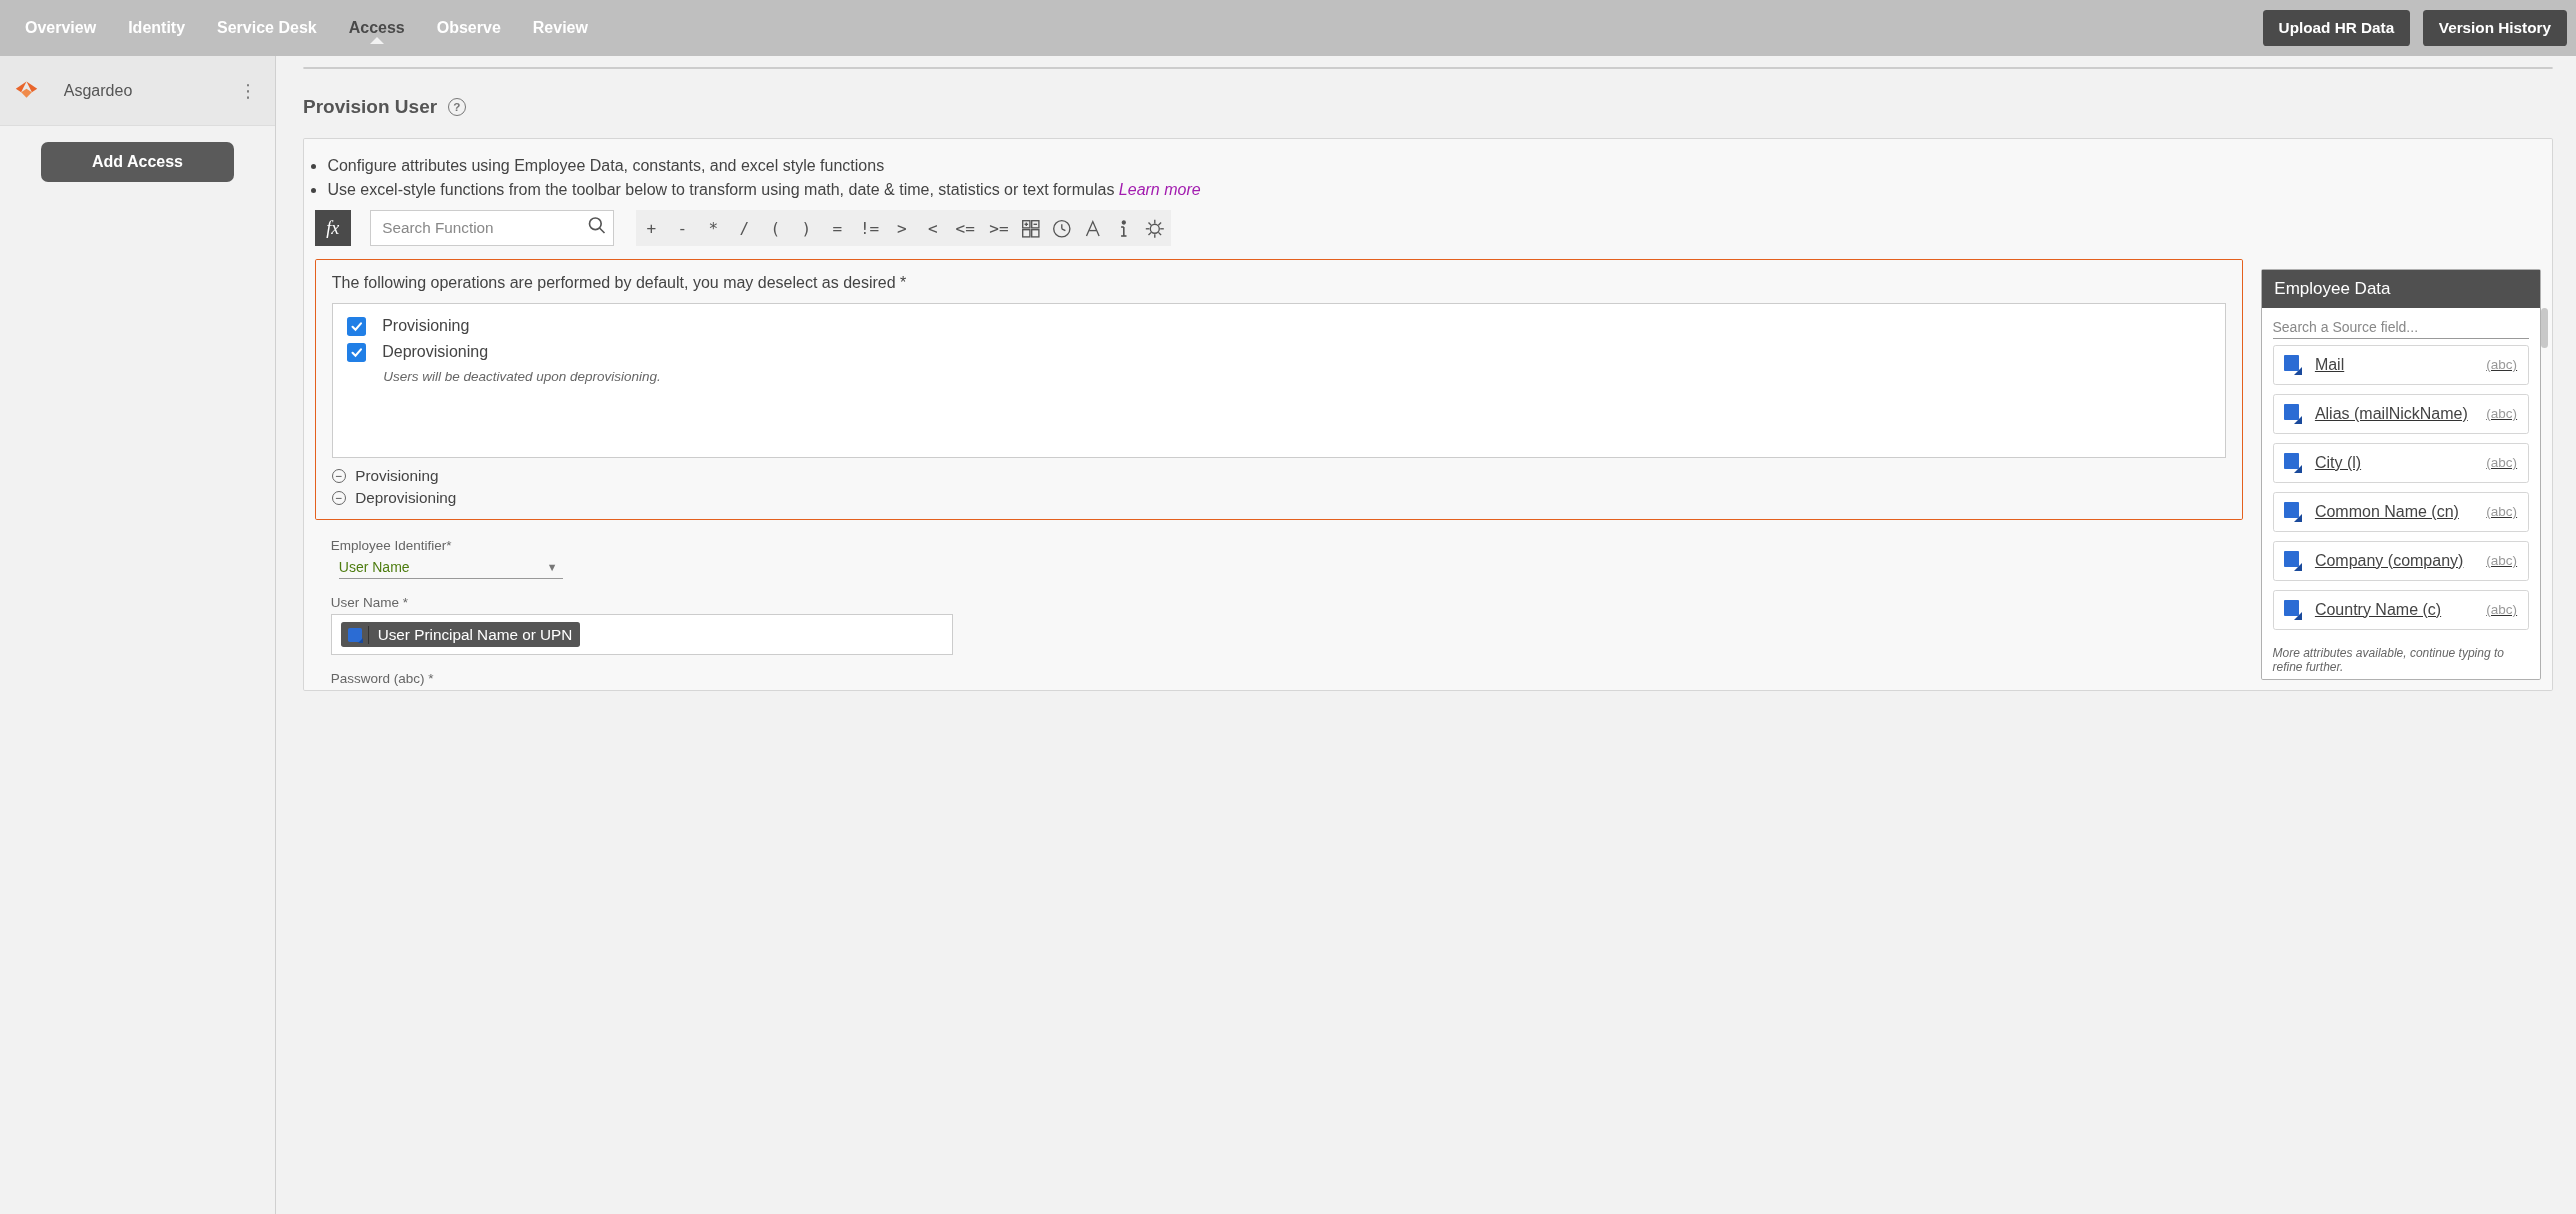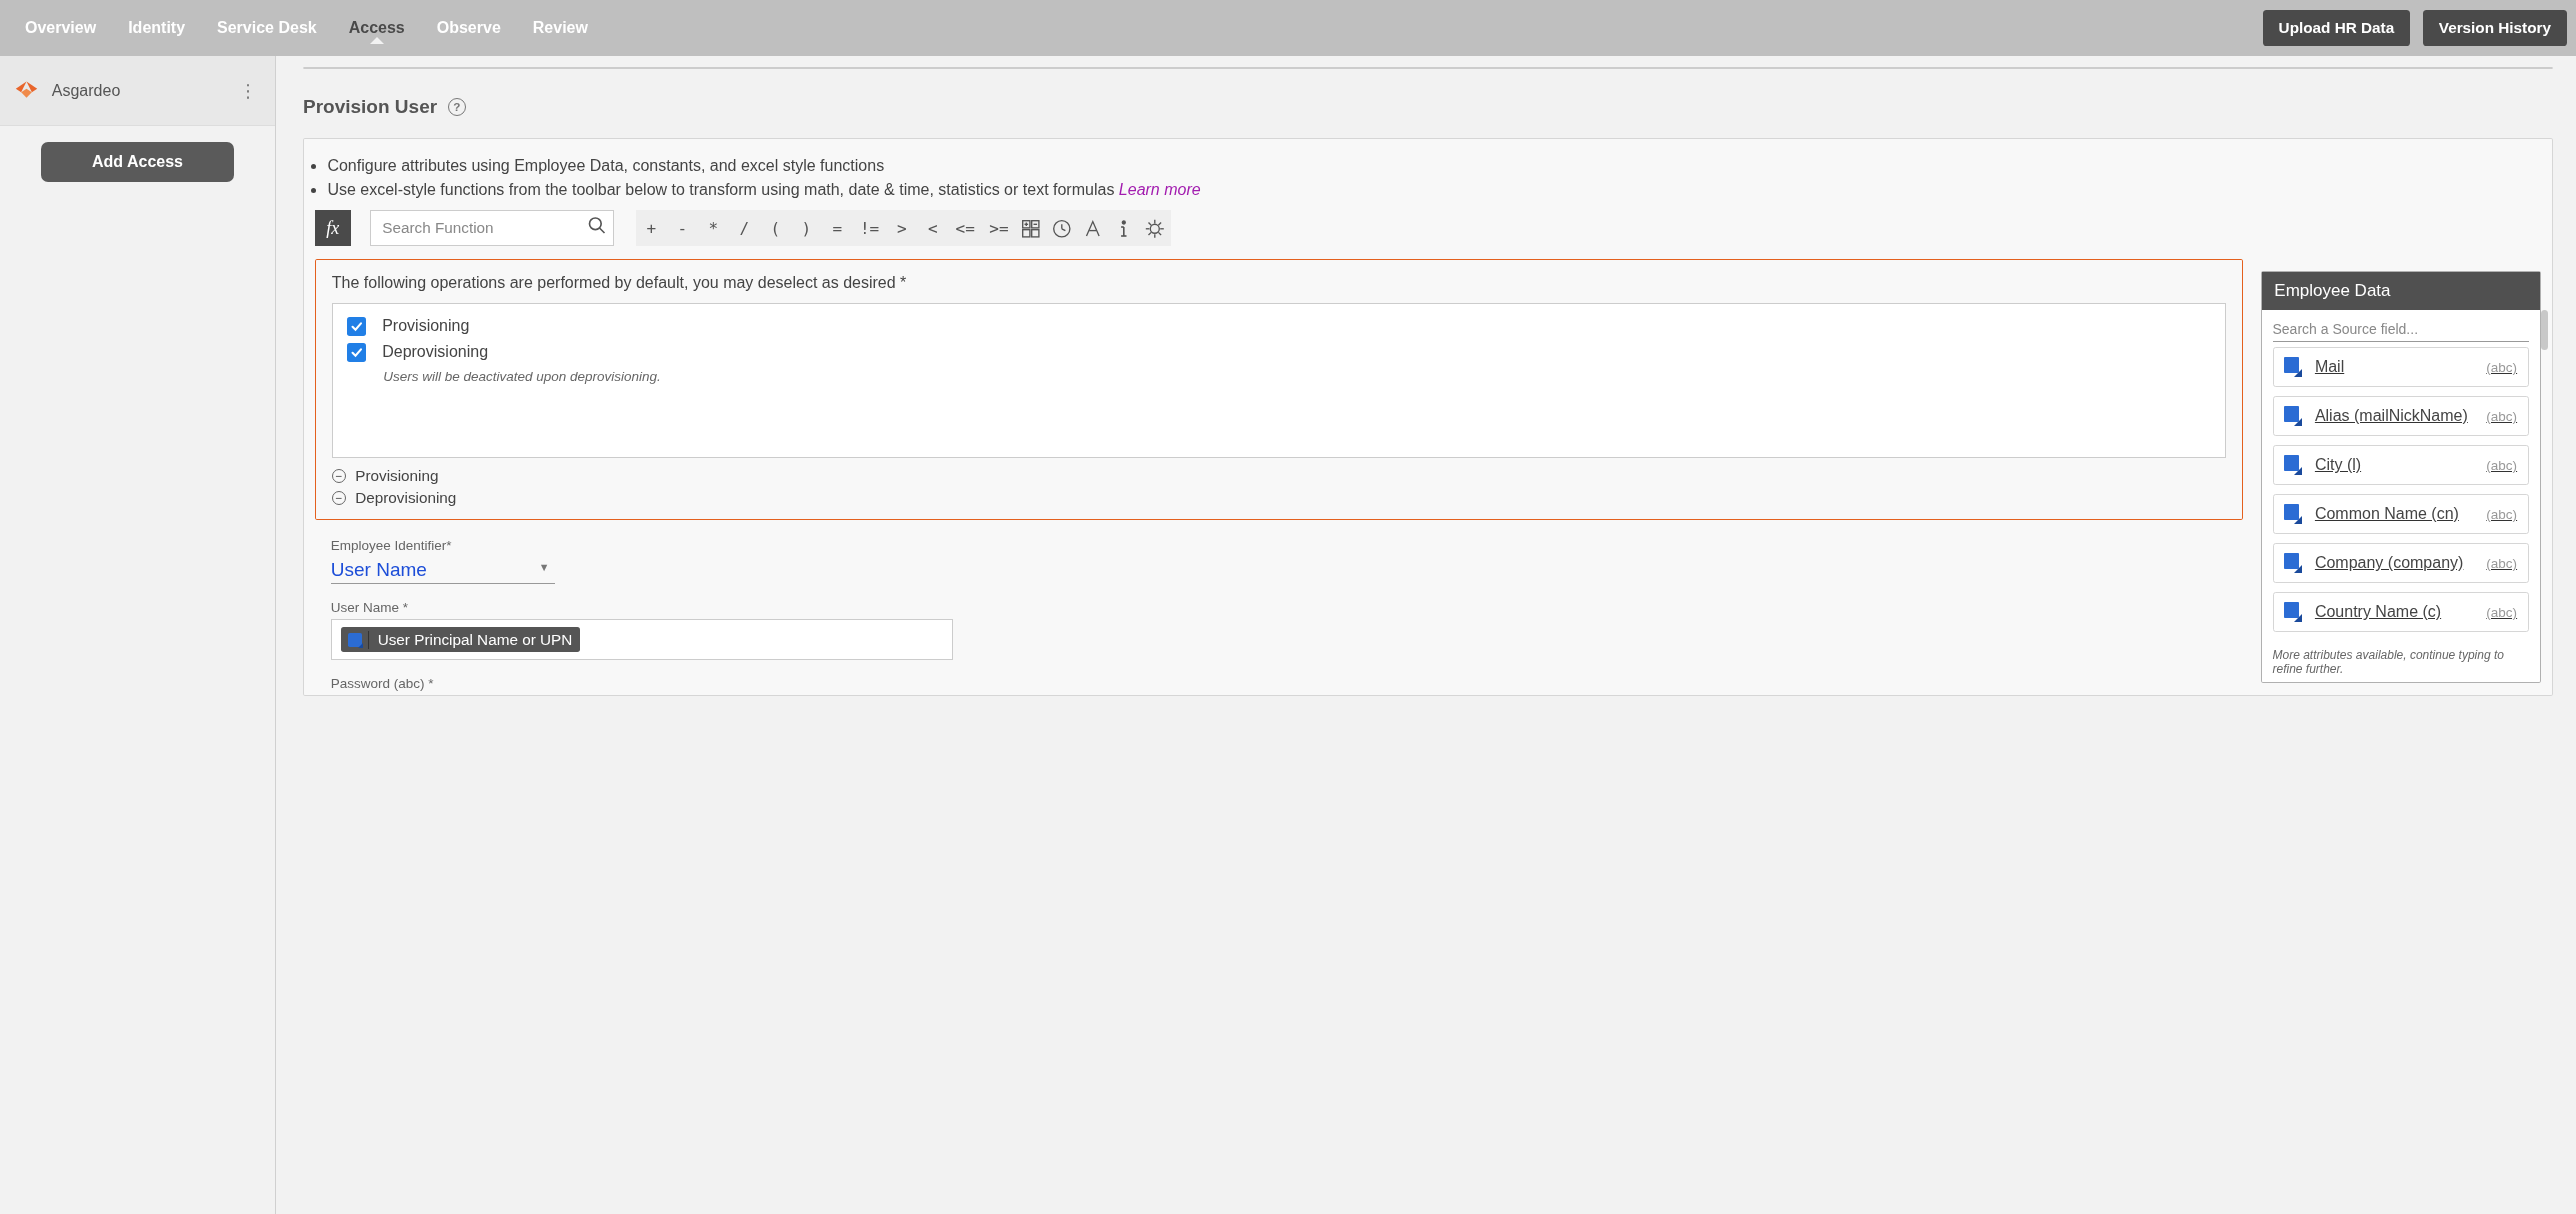--- a/index.html
+++ b/index.html
@@ -59,20 +59,21 @@
       background: #f2f2f2;
       overflow-y: auto;
     }
     .sidebar-item {
       height: 70px;
       background: #e8e8e8;
       display: flex;
       align-items: center;
       padding: 0 10.8px;
       border-bottom: 0.9px solid #ddd;
+      gap: 12px;
     }
     .sidebar-item-icon {
       width: 32px; height: 32px;
       display: flex; align-items: center; justify-content: center;
     }
     .sidebar-item-label { flex: 1; font-size: 16px; margin-left: 9px; color: #555; }
     .sidebar-item-menu { color: #777; font-size: 18px; cursor: pointer; padding: 3.6px 7.2px; }
     .add-access-btn {
       display: block;
       margin: 16px auto;
@@ -162,22 +163,22 @@
     .collapse-icon {
       width: 14.4px; height: 14.4px; border: 1.4px solid #666; border-radius: 50%;
       display: inline-flex; align-items: center; justify-content: center;
       cursor: pointer; font-size: 11.7px; line-height: 1;
     }
     
     .field-group { margin-bottom: 16px; padding-left: 16px; }
     .field-label { font-size: 13.5px; color: #666; margin-bottom: 3.6px; }
     .select-underline {
       border: none; border-bottom: 0.9px solid #999; background: transparent;
-      font-size: 19px; color: #1d4ed8; padding: 1.8px 27px 3.6px 0; width: 224px;
-      appearance: none; position: relative;
+      font-size: 14px; color: #4d7c0f; padding: 1.8px 27px 3.6px 0; width: 224px;
+      appearance: none; position: relative; margin-left: 8px;
     }
     .select-wrap { position: relative; display: inline-block; }
     .select-caret { position: absolute; right: 5.4px; top: 3.6px; color: #777; font-size: 10.8px; pointer-events: none; }
     
     .token-input {
       border: 0.9px solid #ccc; background: #fff; padding: 7.2px 9px; width: 622px;
       display: flex; align-items: center; gap: 3.6px;
     }
     .token {
       background: #555; color: #fff; padding: 3.6px 7.2px; border-radius: 2.7px;

